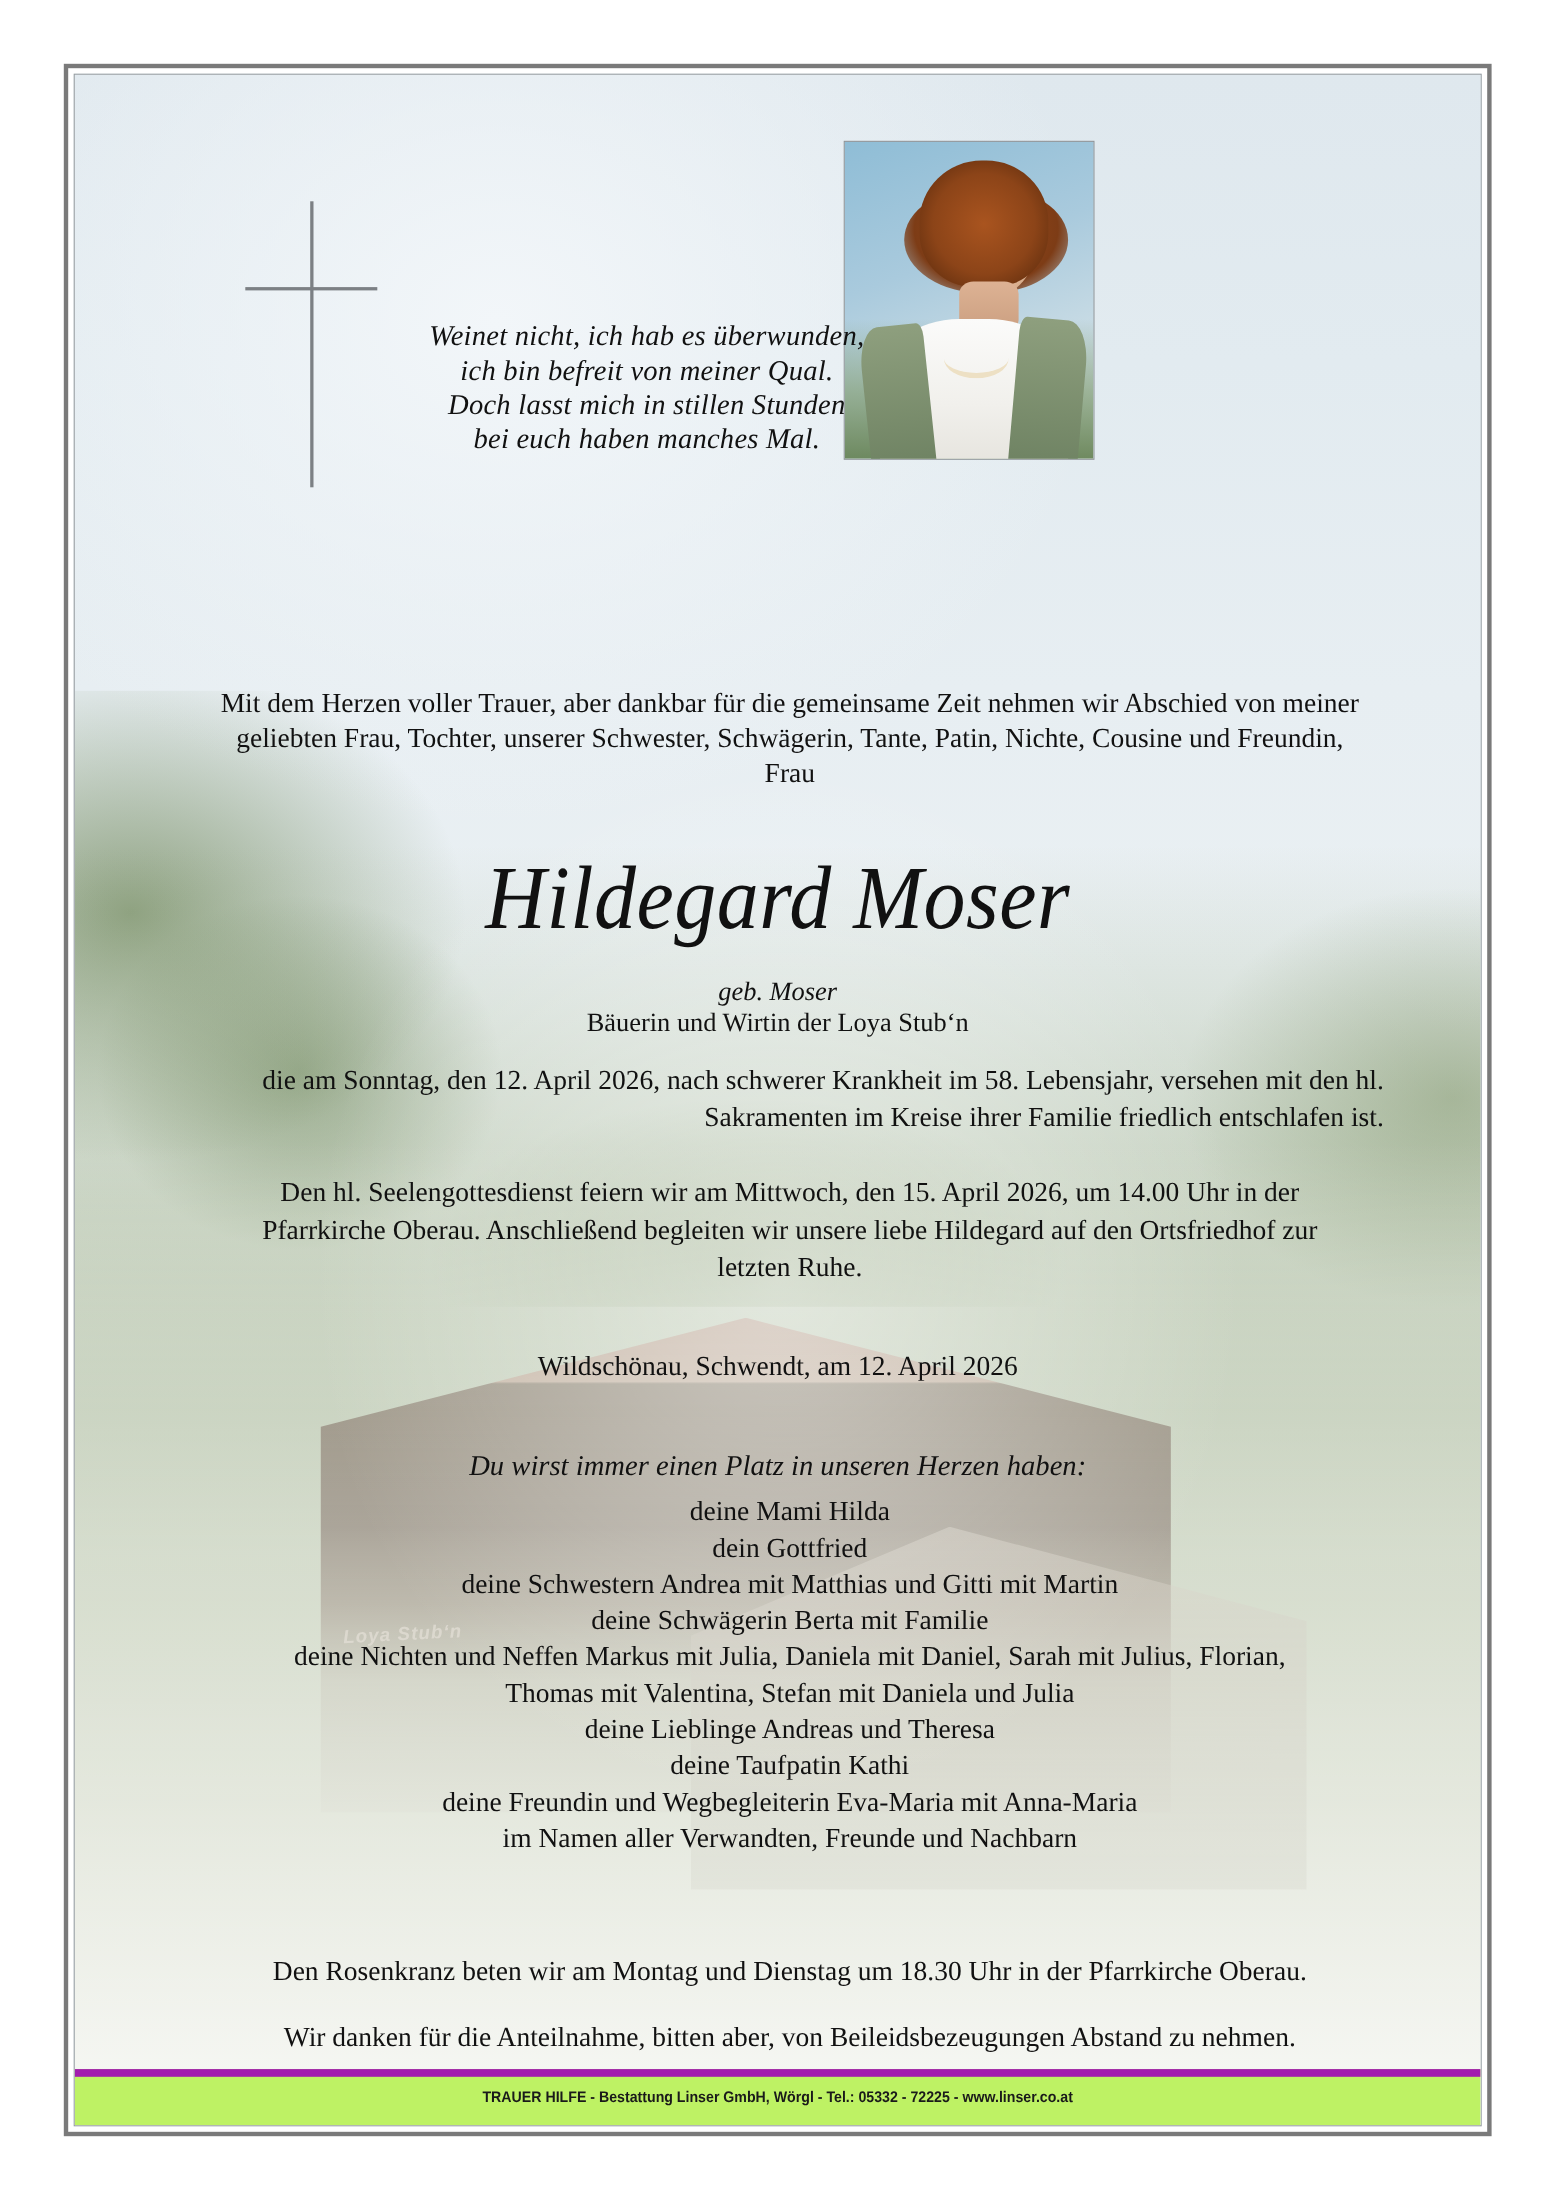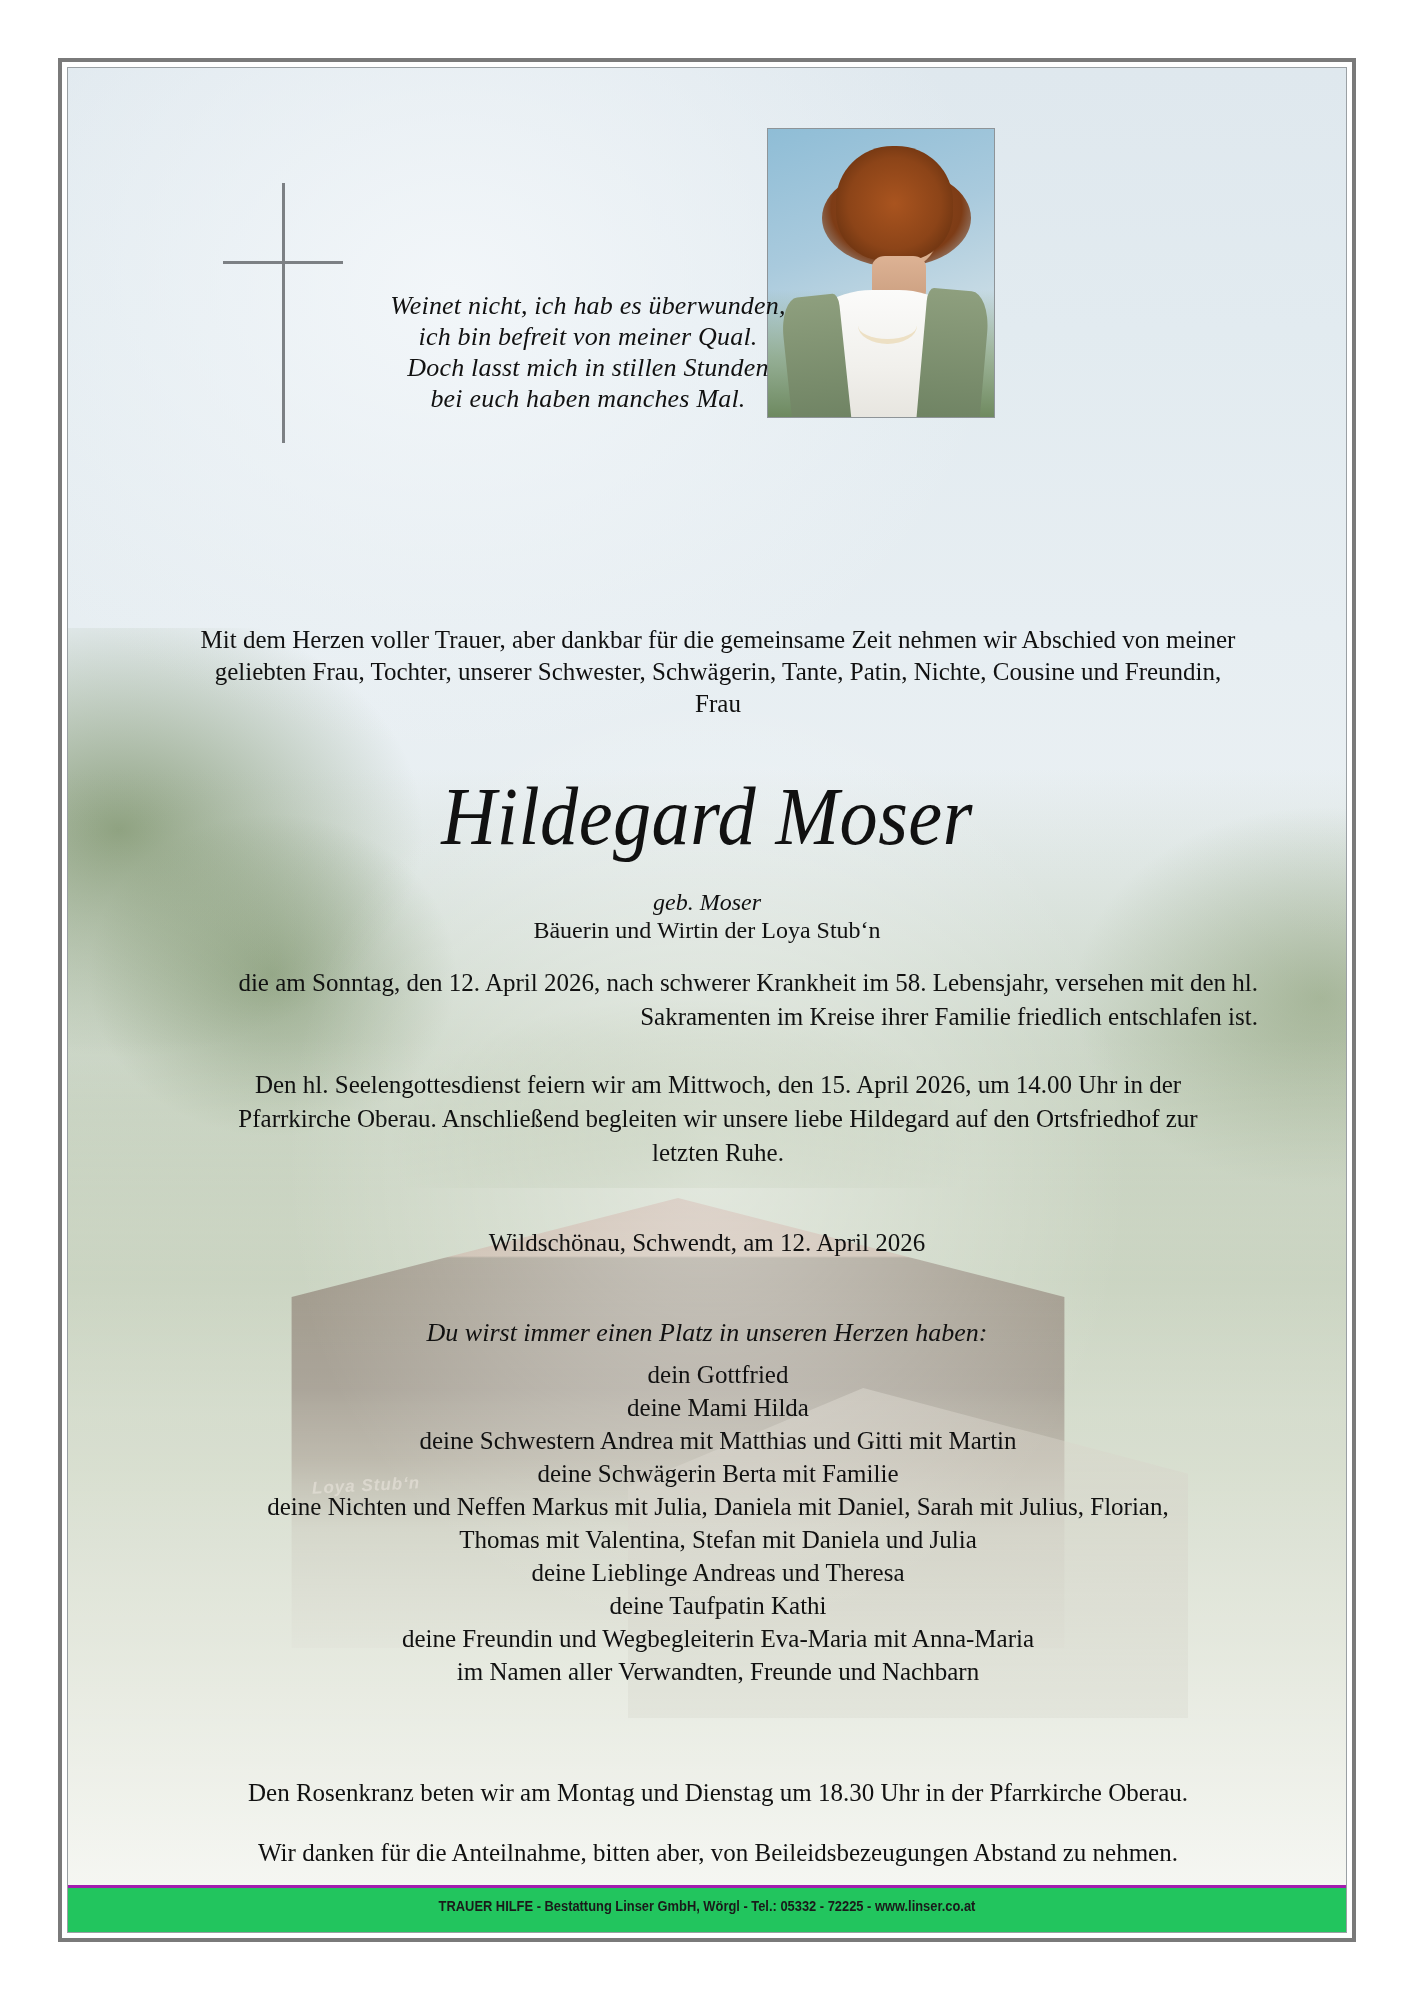--- a/index.html
+++ b/index.html
@@ -141,22 +141,22 @@
     color: rgba(232,228,220,0.62);
     transform: rotate(-3deg);
     font-style: italic;
   }
 
   
   .footer-strip {
     position: absolute;
     left: 0; right: 0; bottom: 0;
     height: 44px;
-    background: #22c55e;
-    border-top: 3px solid #a21caf;
+    background: #bef264;
+    border-top: 7px solid #a21caf;
     z-index: 6;
   }
   .footer-text {
     position: absolute;
     left: 0; right: 0;
     top: 10px;
     text-align: center;
     font-family: "Liberation Sans", sans-serif;
     font-weight: bold;
     font-size: 14px;
@@ -382,22 +382,22 @@
 
       <div class="death">die am Sonntag, den 12. April 2026, nach schwerer Krankheit im 58. Lebensjahr, versehen mit den hl. Sakramenten im Kreise ihrer Familie friedlich entschlafen ist.</div>
 
       <div class="service">Den hl. Seelengottesdienst feiern wir am Mittwoch, den 15. April 2026, um 14.00 Uhr in der Pfarrkirche Oberau. Anschließend begleiten wir unsere liebe Hildegard auf den Ortsfriedhof zur letzten Ruhe.</div>
 
       <div class="place-date">Wildschönau, Schwendt, am 12. April 2026</div>
 
       <div class="dedication">Du wirst immer einen Platz in unseren Herzen haben:</div>
 
       <div class="family">
+        <div>deine Mami Hilda</div>
         <div>dein Gottfried</div>
-        <div>deine Mami Hilda</div>
         <div>deine Schwestern Andrea mit Matthias und Gitti mit Martin</div>
         <div>deine Schwägerin Berta mit Familie</div>
         <div>deine Nichten und Neffen Markus mit Julia, Daniela mit Daniel, Sarah mit Julius, Florian,</div>
         <div>Thomas mit Valentina, Stefan mit Daniela und Julia</div>
         <div>deine Lieblinge Andreas und Theresa</div>
         <div>deine Taufpatin Kathi</div>
         <div>deine Freundin und Wegbegleiterin Eva-Maria mit Anna-Maria</div>
         <div>im Namen aller Verwandten, Freunde und Nachbarn</div>
       </div>
 

